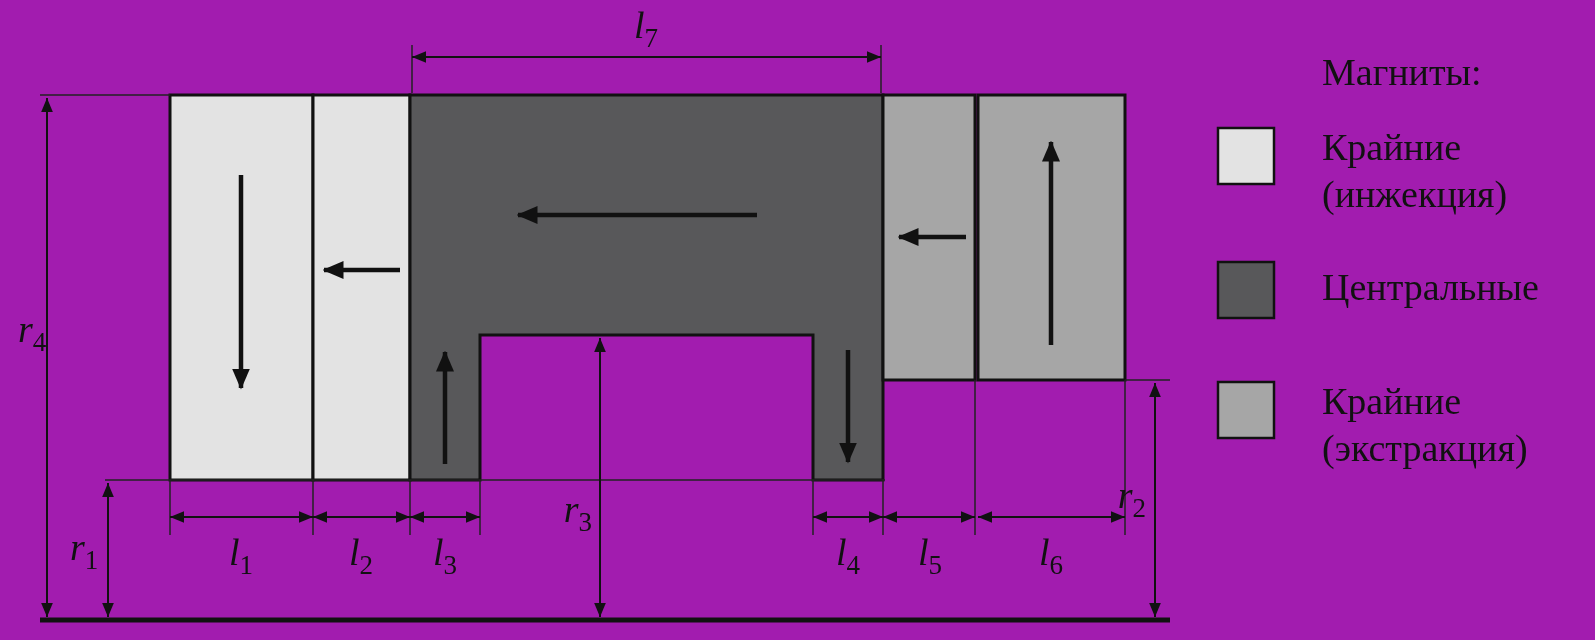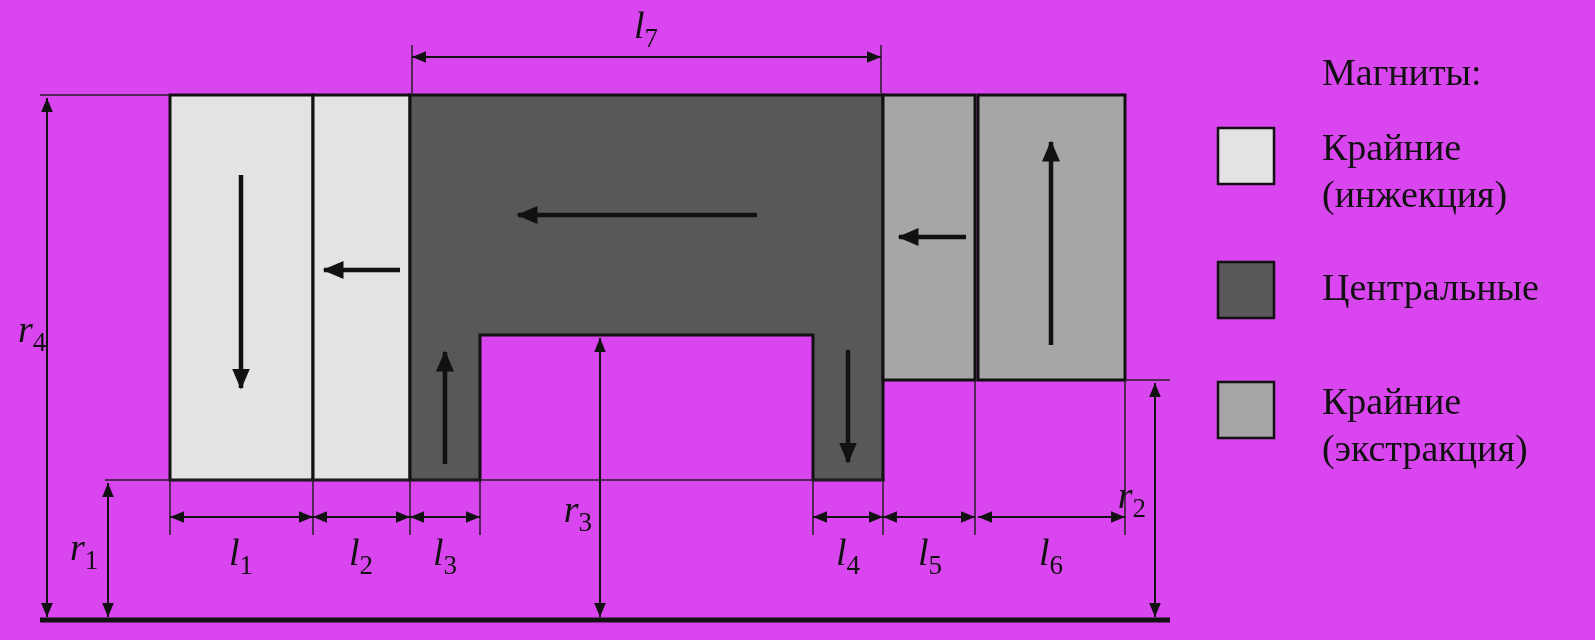--- a/index.html
+++ b/index.html
@@ -1,17 +1,17 @@
 <!DOCTYPE html>
 <html><head>
 <meta charset="utf-8">
 <style>
   html, body { margin: 0; padding: 0; background: #ffffff; }
   #figure-wrap {
-    width: 1595px; height: 640px; background: #d946ef;
+    width: 1595px; height: 640px; background: #a21caf;
     position: relative; overflow: hidden;
     font-family: "Liberation Serif", serif;
   }
   svg { display: block; }
   .blk   { stroke: #111111; stroke-width: 3; }
   .thin  { stroke: #222222; stroke-width: 1.5; fill: none; }
   .thick { stroke: #111111; stroke-width: 5; fill: none; }
   .dim   { stroke: #111111; stroke-width: 2; fill: none;
            marker-start: url(#dim-head); marker-end: url(#dim-head); }
   .barrow{ stroke: #111111; stroke-width: 4.5; fill: none;

